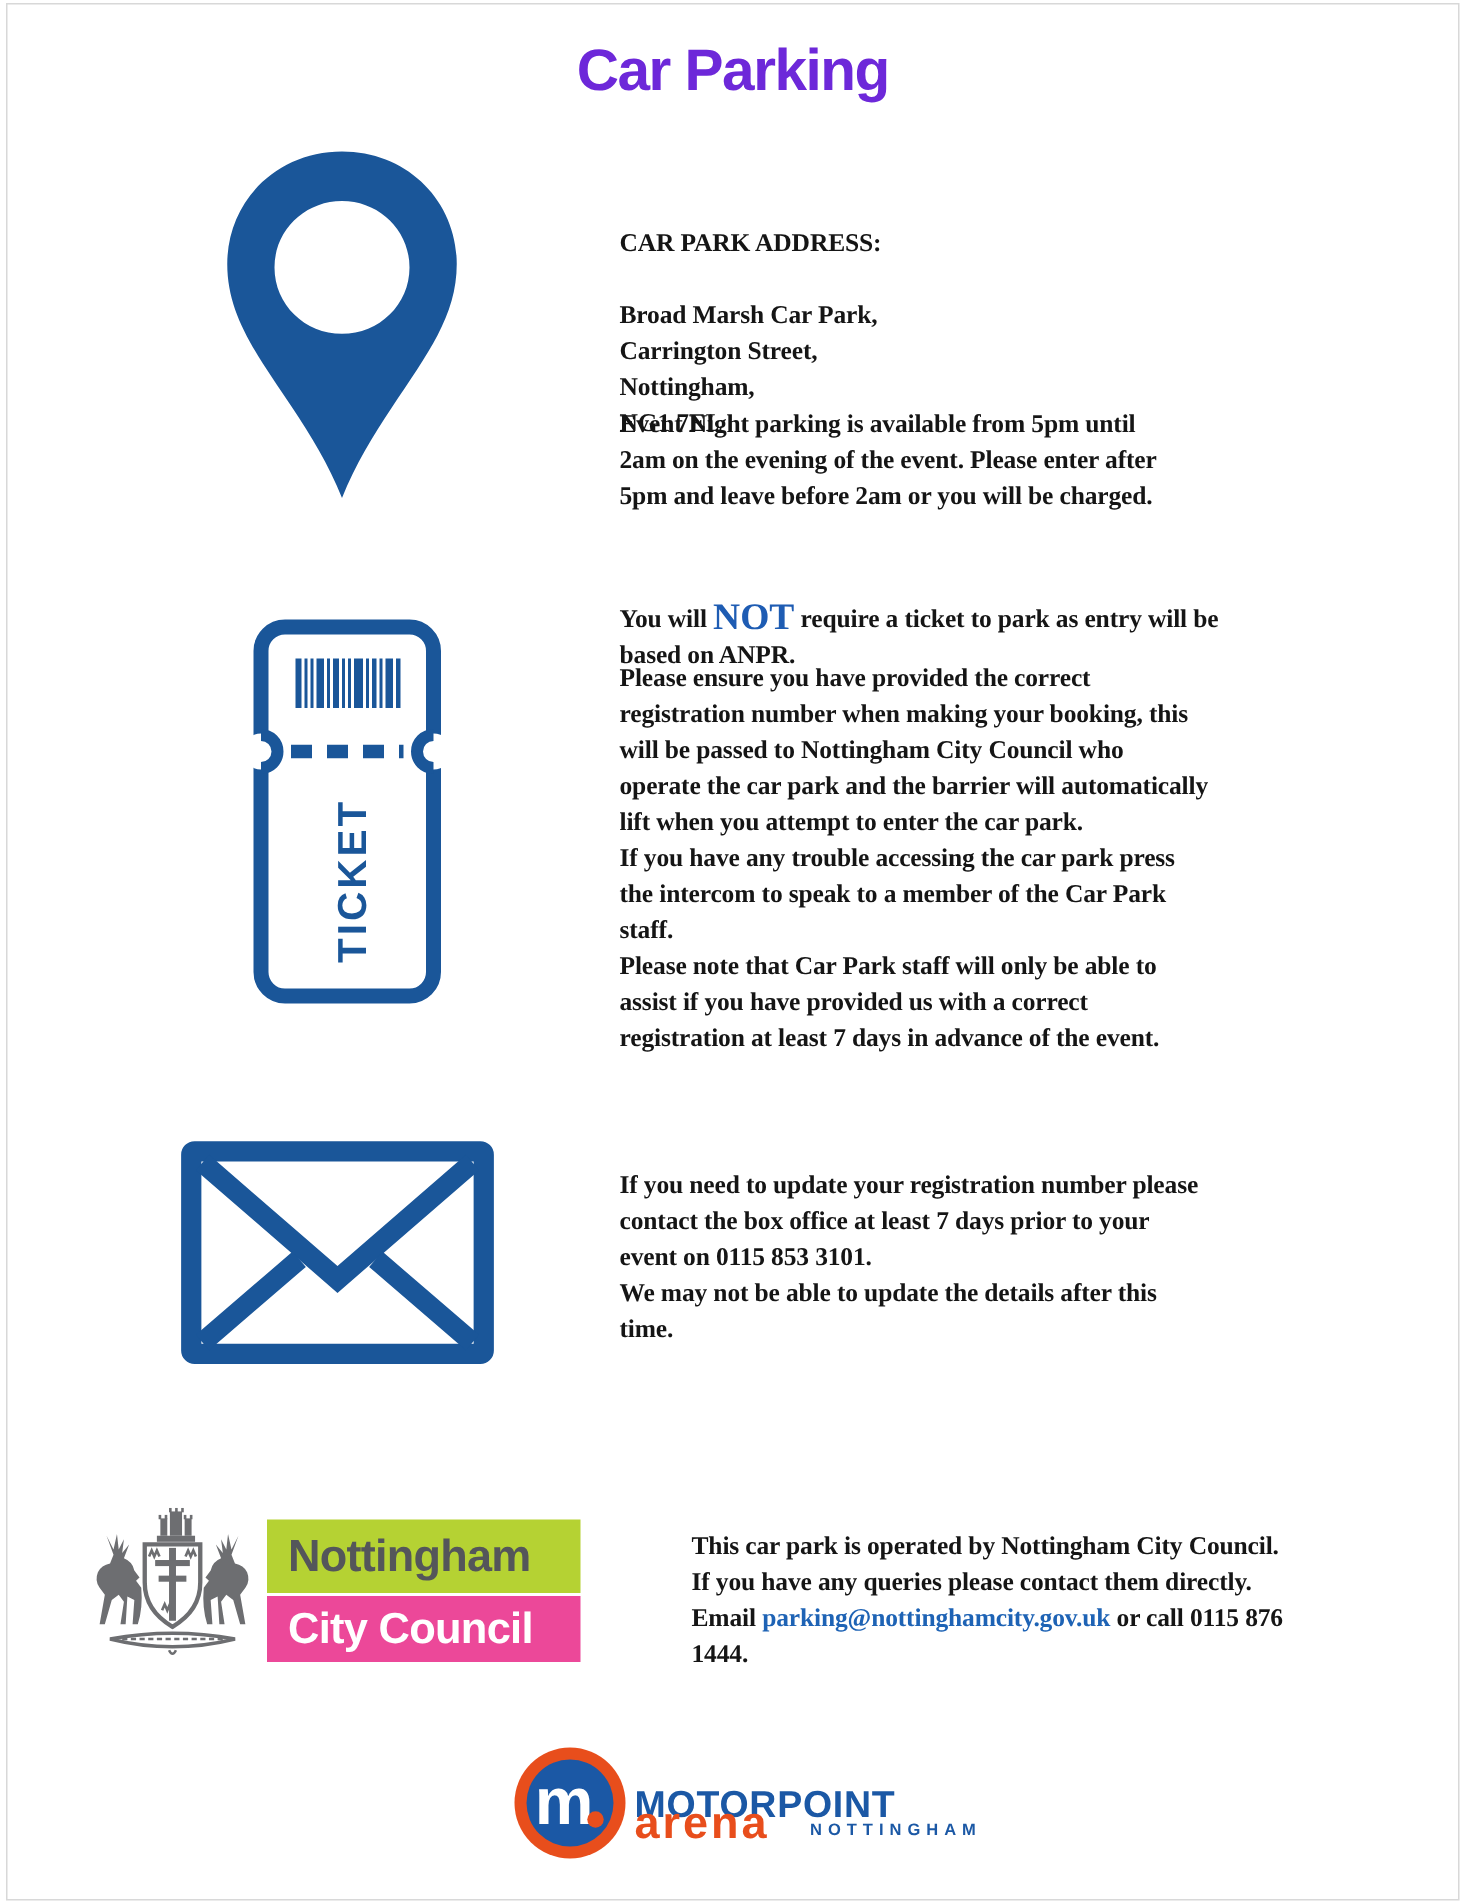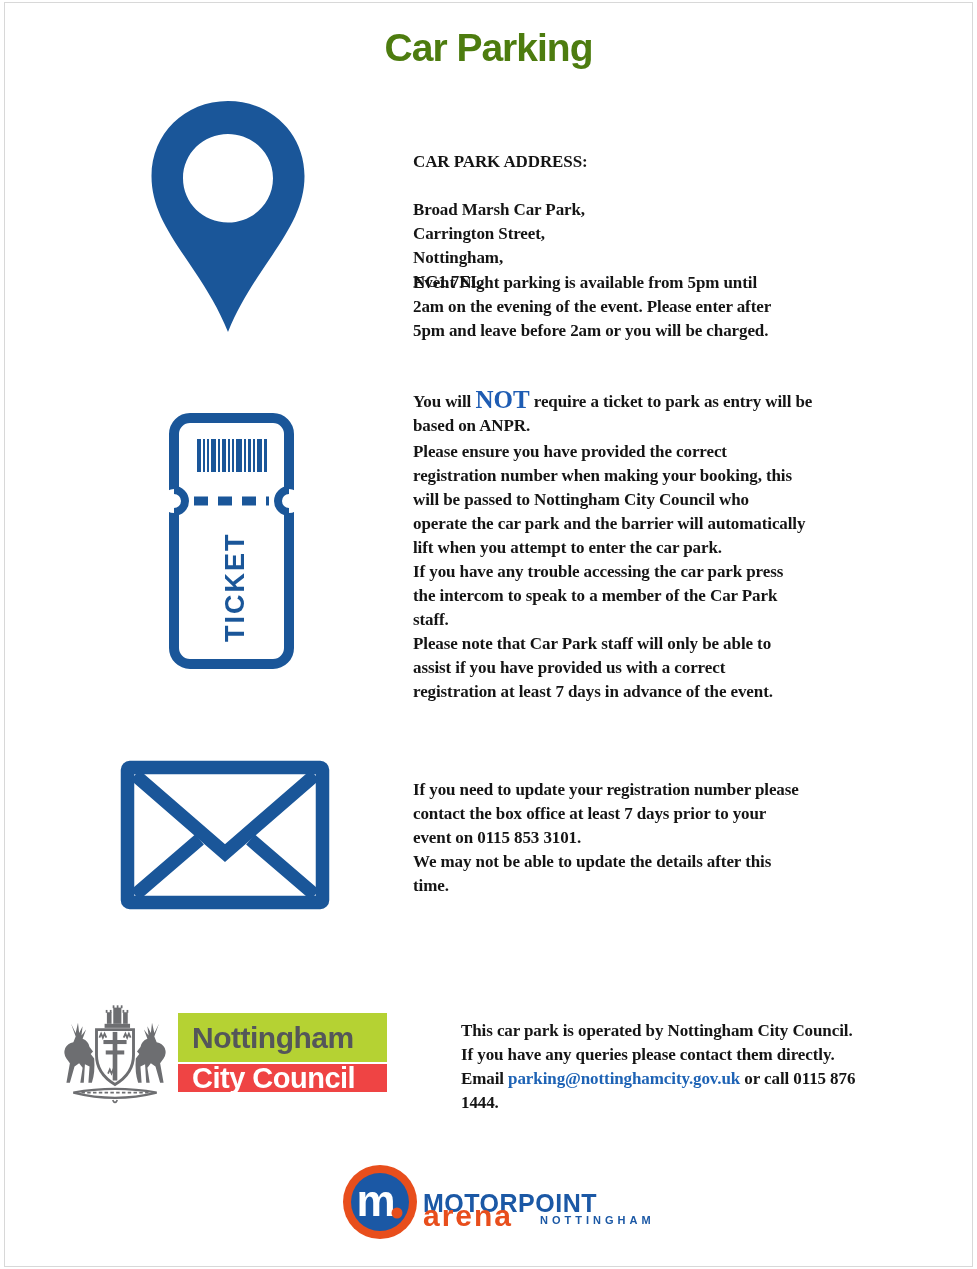--- a/index.html
+++ b/index.html
@@ -13,42 +13,42 @@
   .frame {
     position:absolute; left:4px; right:4px; top:2px; bottom:2px;
     border:1px solid #d8d8d8;
     pointer-events:none;
   }
   .abs { position:absolute; }
   .page-title {
     position:absolute; top:26px; left:0; width:977px;
     text-align:center;
     font-size:39px; font-weight:800; letter-spacing:-1px;
-    color:#4d7c0f; margin:0;
+    color:#6d28d9; margin:0;
   }
   .txt {
     position:absolute; left:413px; width:512px;
     font-size:17px; line-height:24px; font-weight:bold;
     color:#151515; letter-spacing:-0.1px;
     white-space:pre-line;
     font-family:Liberation Serif, serif;
   }
   .hl {
     font-size:25px; line-height:24px; font-weight:bold;
     color:#1E5CB3; vertical-align:-1px; letter-spacing:0;
   }
   .email-link { color:#1E63B5; text-decoration:none; cursor:pointer; }
   
   .ncc-bar {
     position:absolute; left:178px; width:209px; box-sizing:border-box;
     display:flex; align-items:center; padding-left:14px;
     font-weight:bold; letter-spacing:-0.5px;
   }
   .ncc-green { top:1013px; height:49px; background:#B5D233; color:#54565A; font-size:30px; }
-  .ncc-dark  { top:1064px; height:28px; background:#ef4444; color:#ffffff; font-size:29px; }
+  .ncc-dark  { top:1064px; height:44px; background:#ec4899; color:#ffffff; font-size:29px; }
   
   .mp-name {
     position:absolute; left:423px; top:1189px;
     font-size:25px; font-weight:800; letter-spacing:0.5px; color:#1B58A5;
   }
   .mp-arena {
     position:absolute; left:423px; top:1199px;
     font-size:30px; font-weight:bold; letter-spacing:2px; color:#E84E1C;text-align:right;
   }
   .mp-city {
@@ -101,21 +101,21 @@
   <g>
     <circle cx="6" cy="89" r="12" fill="#ffffff"></circle>
     <circle cx="121" cy="89" r="12" fill="#ffffff"></circle>
     <path d="M6 78 A11 11 0 0 1 6 100" fill="none" stroke="#1A5699" stroke-width="8"></path>
     <path d="M121 78 A11 11 0 0 0 121 100" fill="none" stroke="#1A5699" stroke-width="8"></path>
     <line x1="26" y1="89" x2="101" y2="89" stroke="#1A5699" stroke-width="9" stroke-dasharray="14 10"></line>
   </g>
   <text transform="translate(76 230) rotate(-90)" font-family="Liberation Sans, sans-serif" font-size="27" font-weight="bold" letter-spacing="2" fill="#1A5699">TICKET</text>
 </svg>
 
-<div class="txt" style="top:388px;"><span>You will </span><span class="hl">NOT</span><span> require a ticket to park as entry will be
+<div class="txt" style="top:400px;"><span>You will </span><span class="hl">NOT</span><span> require a ticket to park as entry will be
 based on ANPR.</span></div>
 
 <div class="txt" style="top:440px;">Please ensure you have provided the correct
 registration number when making your booking, this
 will be passed to Nottingham City Council who
 operate the car park and the barrier will automatically
 lift when you attempt to enter the car park.
 If you have any trouble accessing the car park press
 the intercom to speak to a member of the Car Park
 staff.

